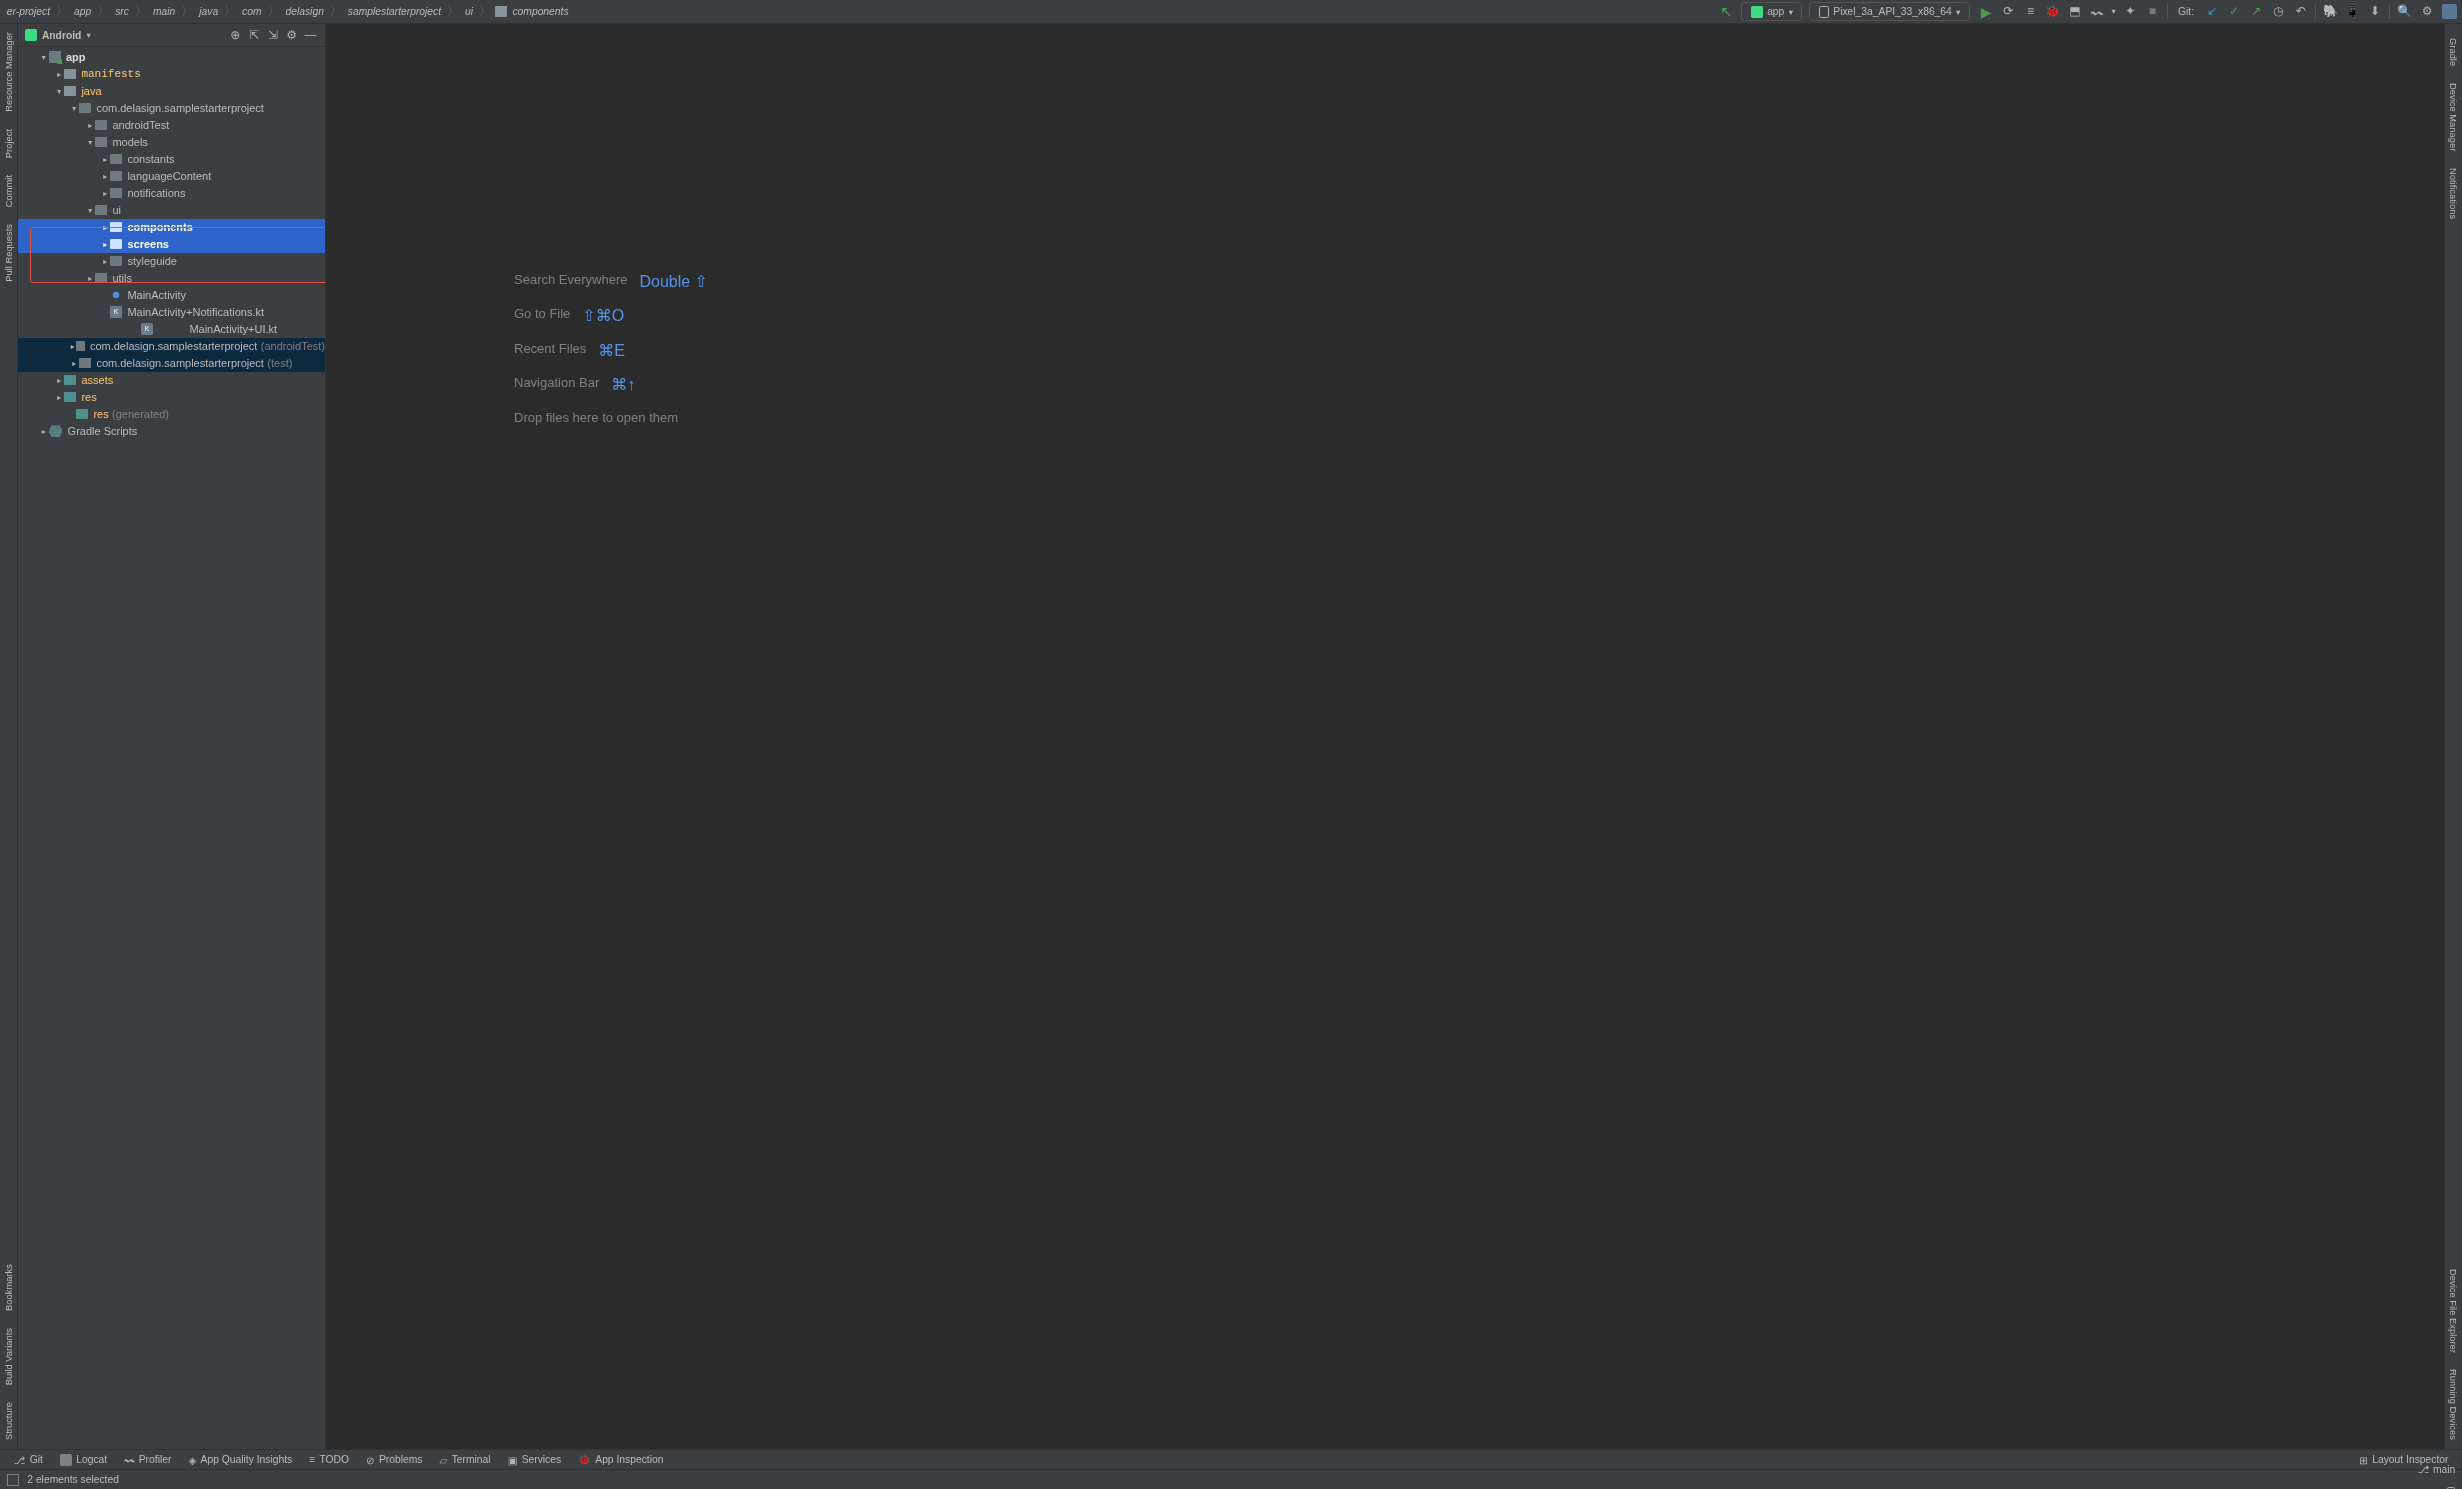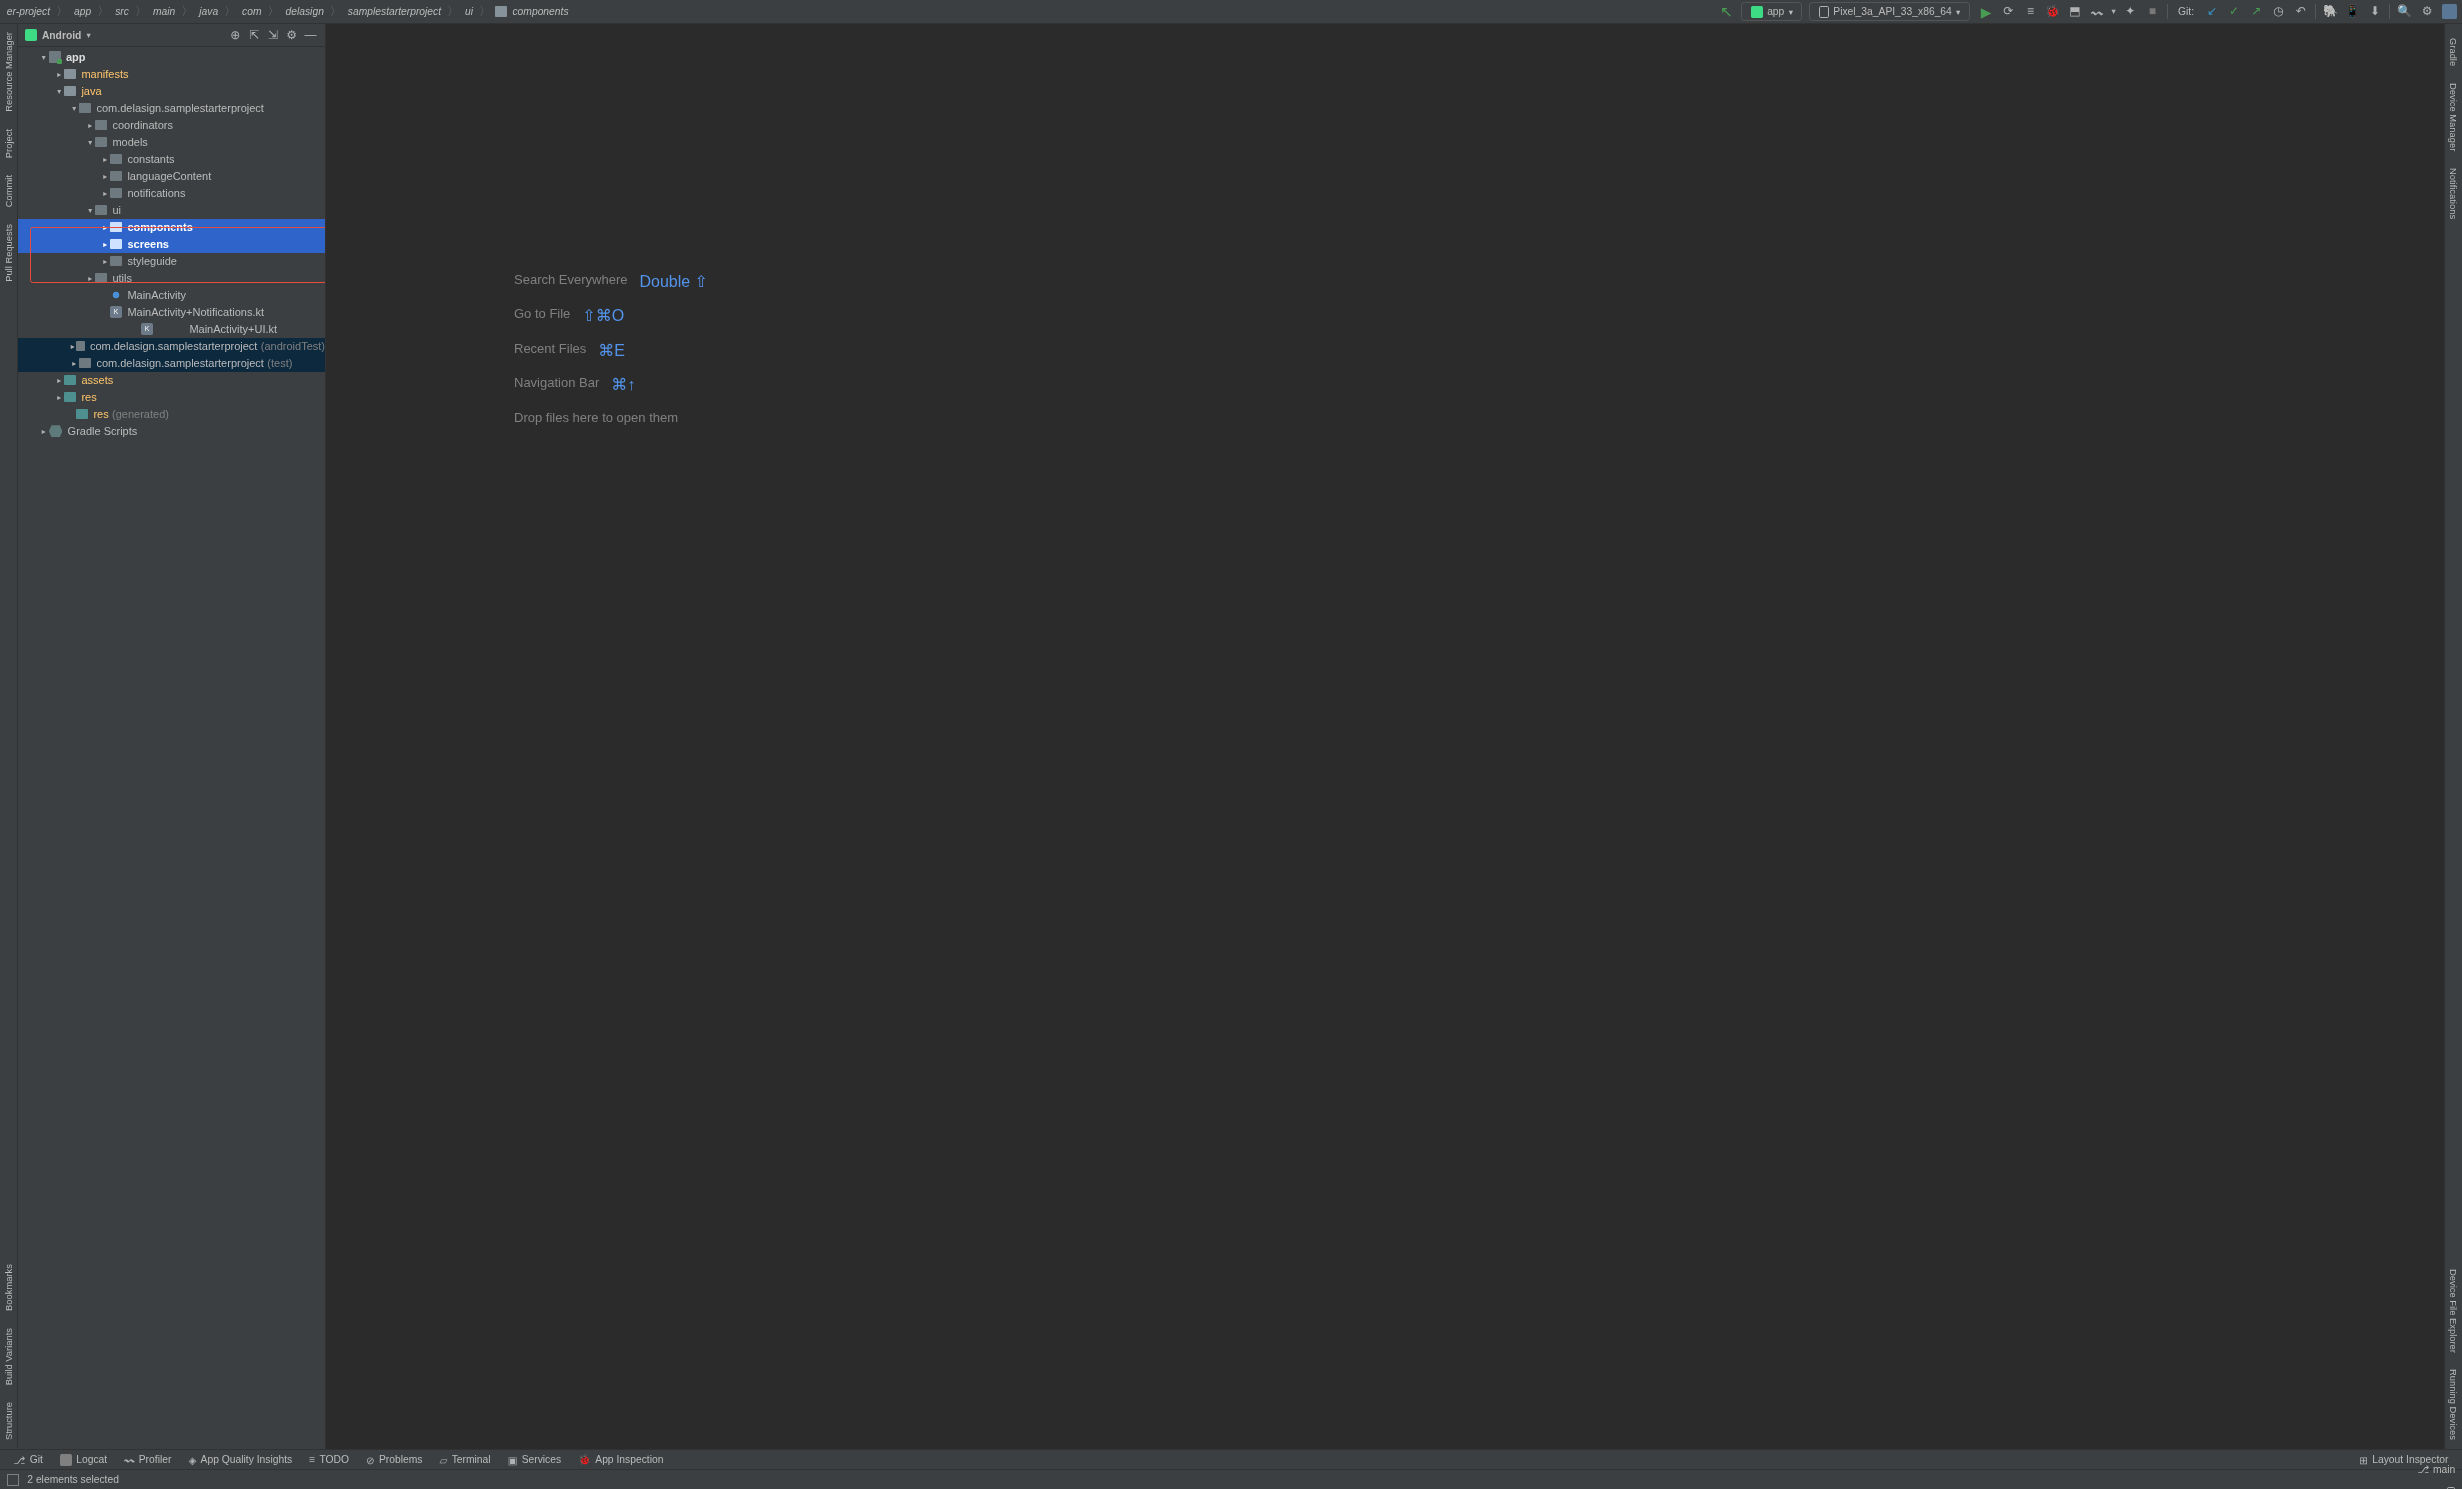--- a/index.html
+++ b/index.html
@@ -204,36 +204,36 @@
         <div class="red-box" style="left:12px; top:180px; width:325px; height:56px;"></div>
 
         <div class="tree-row" style="padding-left:20.5px;">
             <span class="tree-chevron">▾</span>
             <span class="app-module-icon"></span>
             <span class="tree-label bold">app</span>
           </div>
         <div class="tree-row" style="padding-left:36px;">
             <span class="tree-chevron">▸</span>
             <span class="folder-icon"></span>
-            <span class="tree-label" style="color:#ffc66d;">manifests</span>
+            <span class="tree-label" style="color:#ffc66d;font-family:Liberation Mono, monospace;">manifests</span>
           </div>
         <div class="tree-row" style="padding-left:36px;">
             <span class="tree-chevron">▾</span>
             <span class="folder-icon"></span>
             <span class="tree-label" style="color:#ffc66d;">java</span>
           </div>
         <div class="tree-row" style="padding-left:51px;">
             <span class="tree-chevron">▾</span>
             <span class="folder-icon dark"></span>
             <span class="tree-label">com.delasign.samplestarterproject</span>
           </div>
         <div class="tree-row" style="padding-left:67px;">
             <span class="tree-chevron">▸</span>
             <span class="folder-icon dark"></span>
-            <span class="tree-label">coordinators</span>
+            <span class="tree-label">androidTest</span>
           </div>
         <div class="tree-row" style="padding-left:67px;">
             <span class="tree-chevron">▾</span>
             <span class="folder-icon dark"></span>
             <span class="tree-label">models</span>
           </div>
         <div class="tree-row" style="padding-left:82px;">
             <span class="tree-chevron">▸</span>
             <span class="folder-icon dark"></span>
             <span class="tree-label">constants</span>

